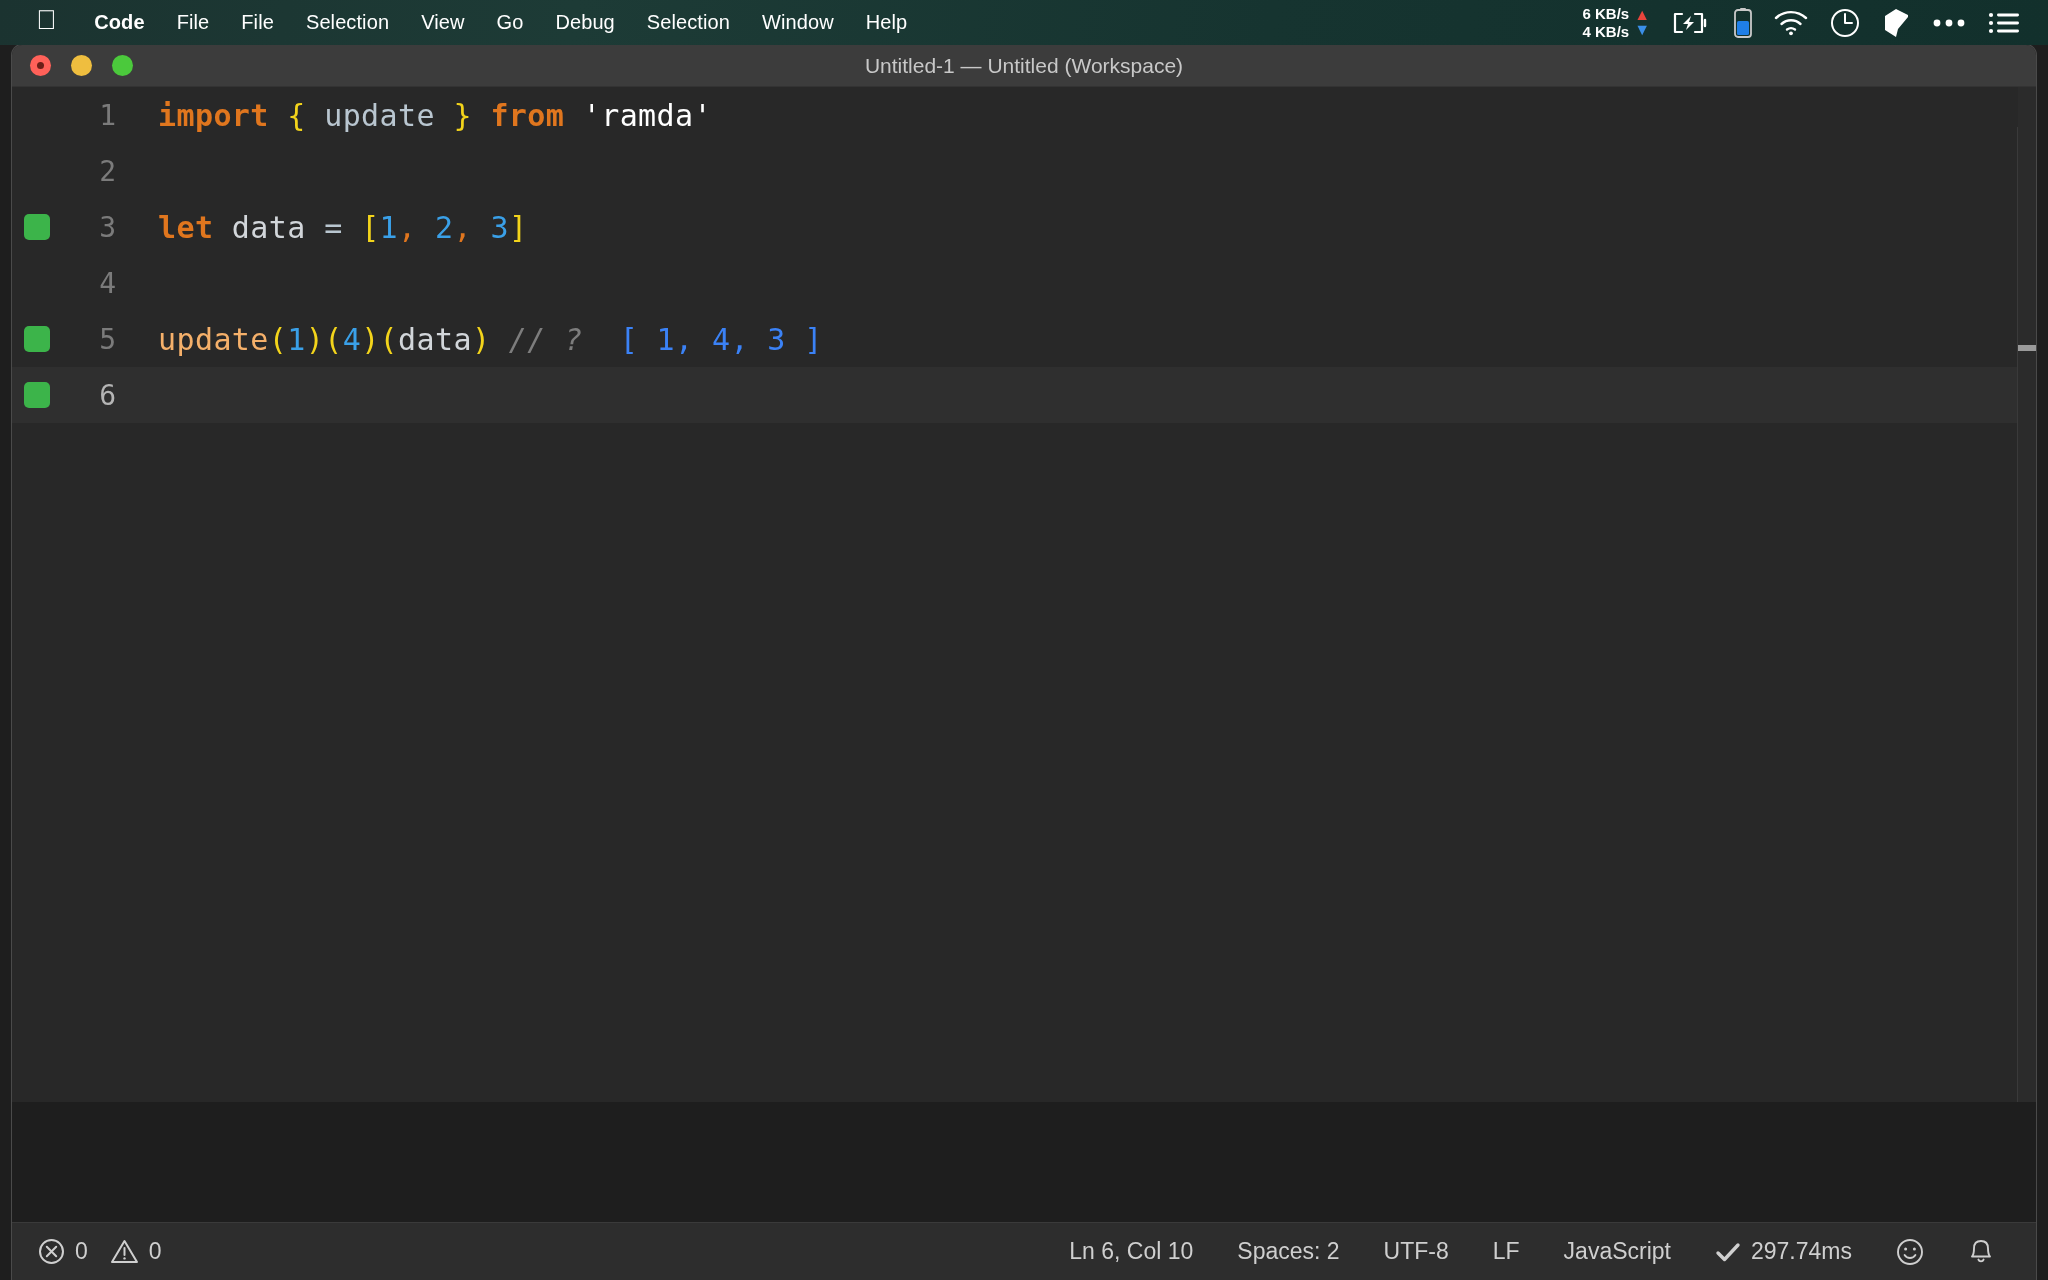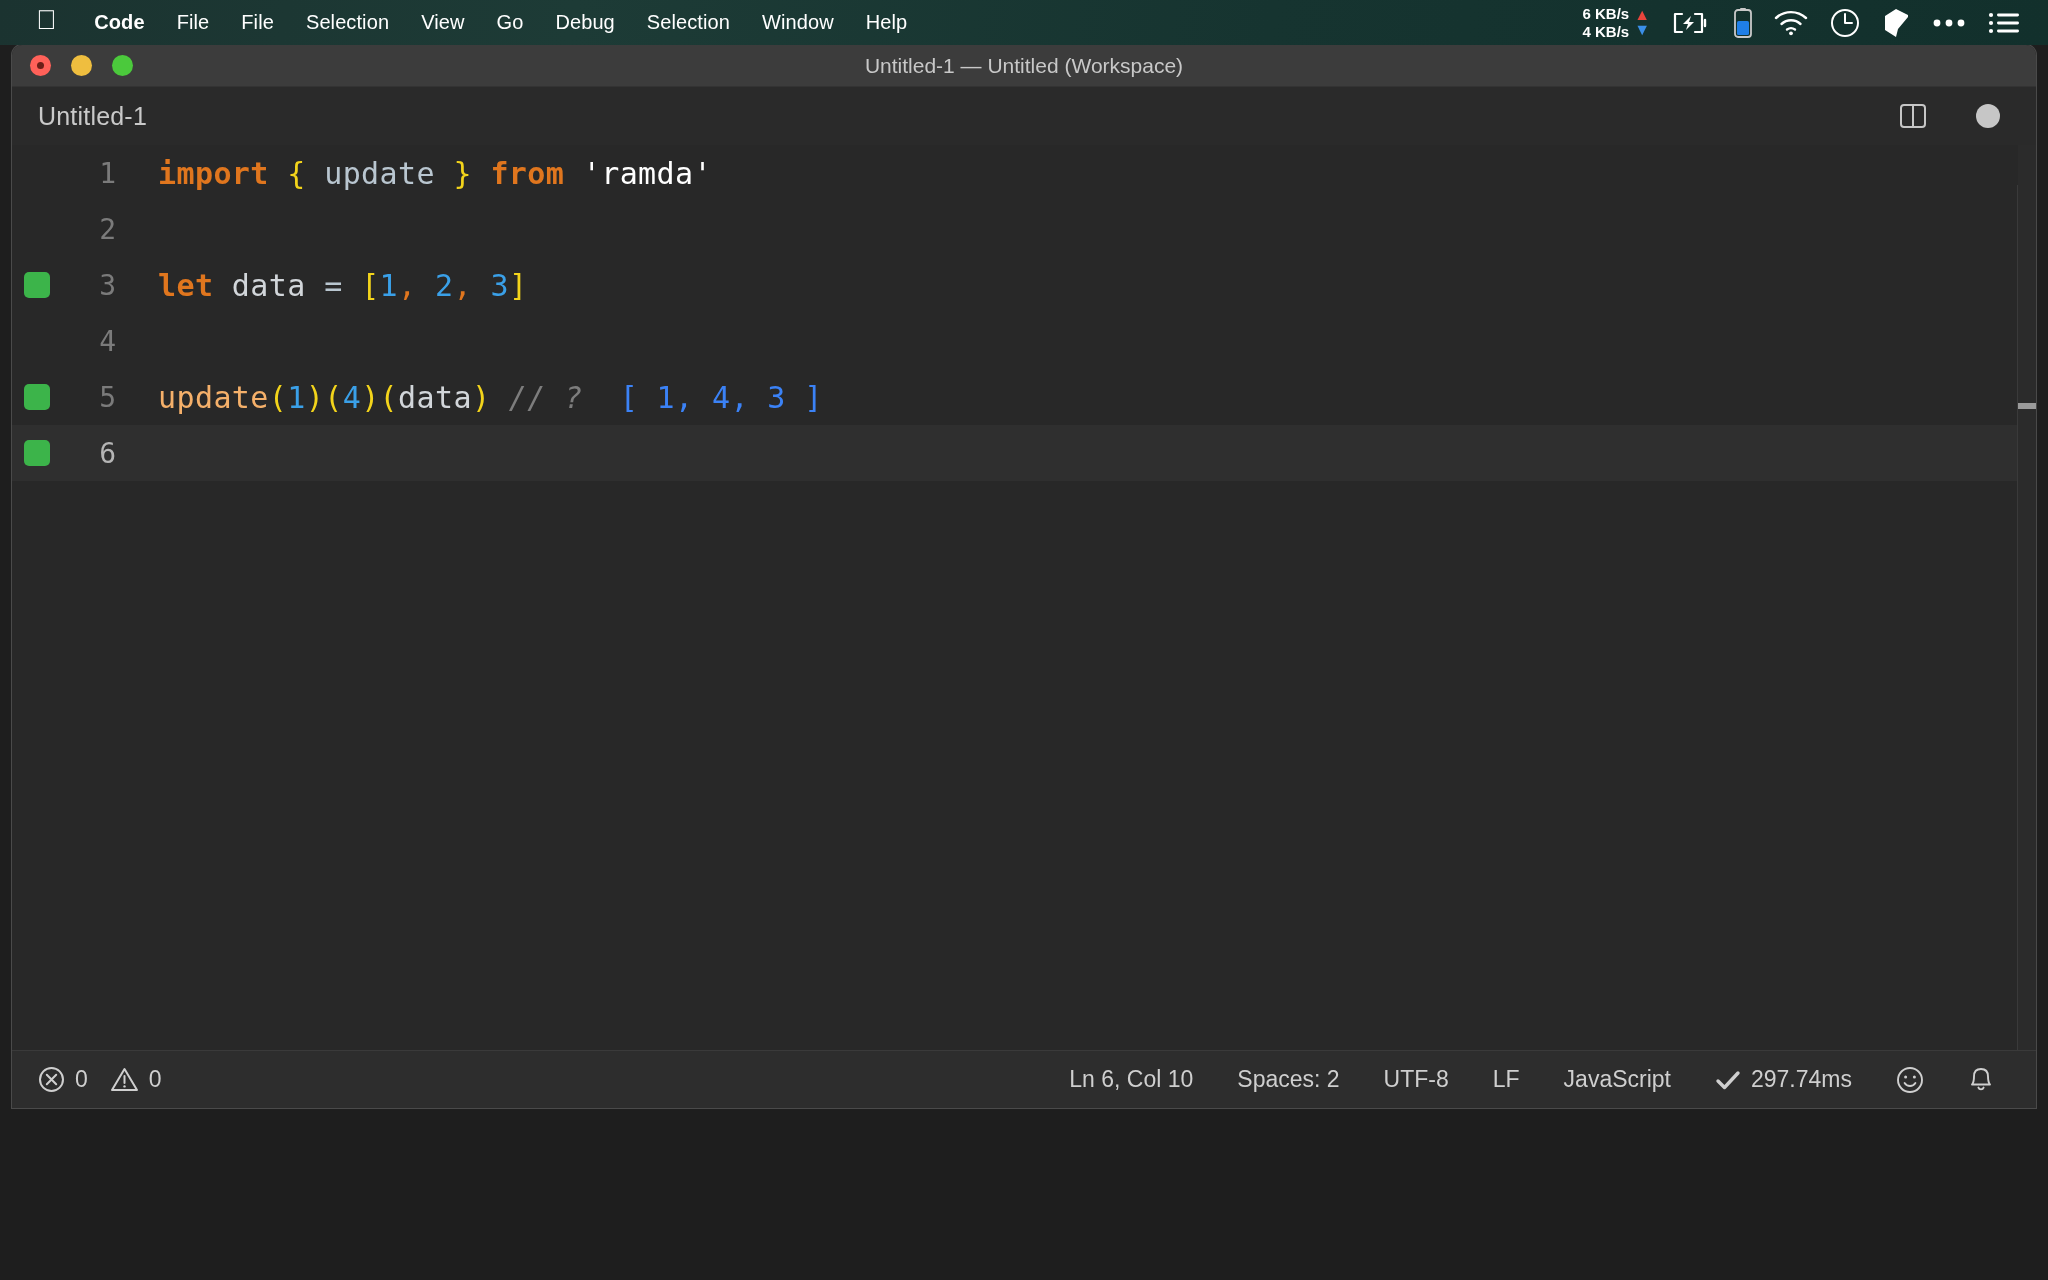--- a/index.html
+++ b/index.html
@@ -41,21 +41,21 @@
   }
   .net-speed .rates{ text-align:right; }
   .net-speed .arrows{ display:flex; flex-direction:column; gap:1px; line-height:0.85; font-size:16px;}
   .arr-up{ color:#e8453c; }
   .arr-dn{ color:#3b8fe8; }
   .mb-icon{ display:flex; align-items:center; justify-content:center; color:#fff; }
 
   
   .window{
     position:absolute; left:12px; top:45px;
-    width:2024px; height:1063px;
+    width:2024px; height:1235px;
     background:#1e1e1e;
     border-radius:10px 10px 0 0;
     overflow:hidden;
     box-shadow:0 0 0 1px #4a4a4a;
   }
   .titlebar{
     height:42px; background:#3c3c3c;
     display:flex; align-items:center; position:relative;
     border-bottom:1px solid #333;
   }
@@ -244,32 +244,20 @@
 
   <div class="titlebar">
     <div class="lights">
       <div class="light red"></div>
       <div class="light yellow"></div>
       <div class="light green"></div>
     </div>
     <div class="win-title">Untitled-1 — Untitled (Workspace)</div>
   </div>
 
-  <div class="editor-top">
-    <div class="editor-name">Untitled-1</div>
-    <div class="editor-actions">
-      <div class="split-icon">
-        <svg width="30" height="30" viewBox="0 0 30 30">
-          <rect x="3" y="4" width="24" height="22" rx="3" fill="none" stroke="#c6c6c6" stroke-width="2"></rect>
-          <path d="M15 4 L15 26" stroke="#c6c6c6" stroke-width="2"></path>
-        </svg>
-      </div>
-      <div class="dirty-dot"></div>
-    </div>
-  </div>
 
   <div class="code-area">
     <div class="lines">
         <div class="line">
           <div class="lnum">1</div>
           <div class="code"><span class="kw">import</span><span class="plain"> </span><span class="brace">{</span><span class="plain"> </span><span class="ident">update</span><span class="plain"> </span><span class="brace">}</span><span class="plain"> </span><span class="kw">from</span><span class="plain"> </span><span class="str">'ramda'</span></div>
         </div>
         <div class="line">
           <div class="lnum">2</div>
           <div class="code"></div>

